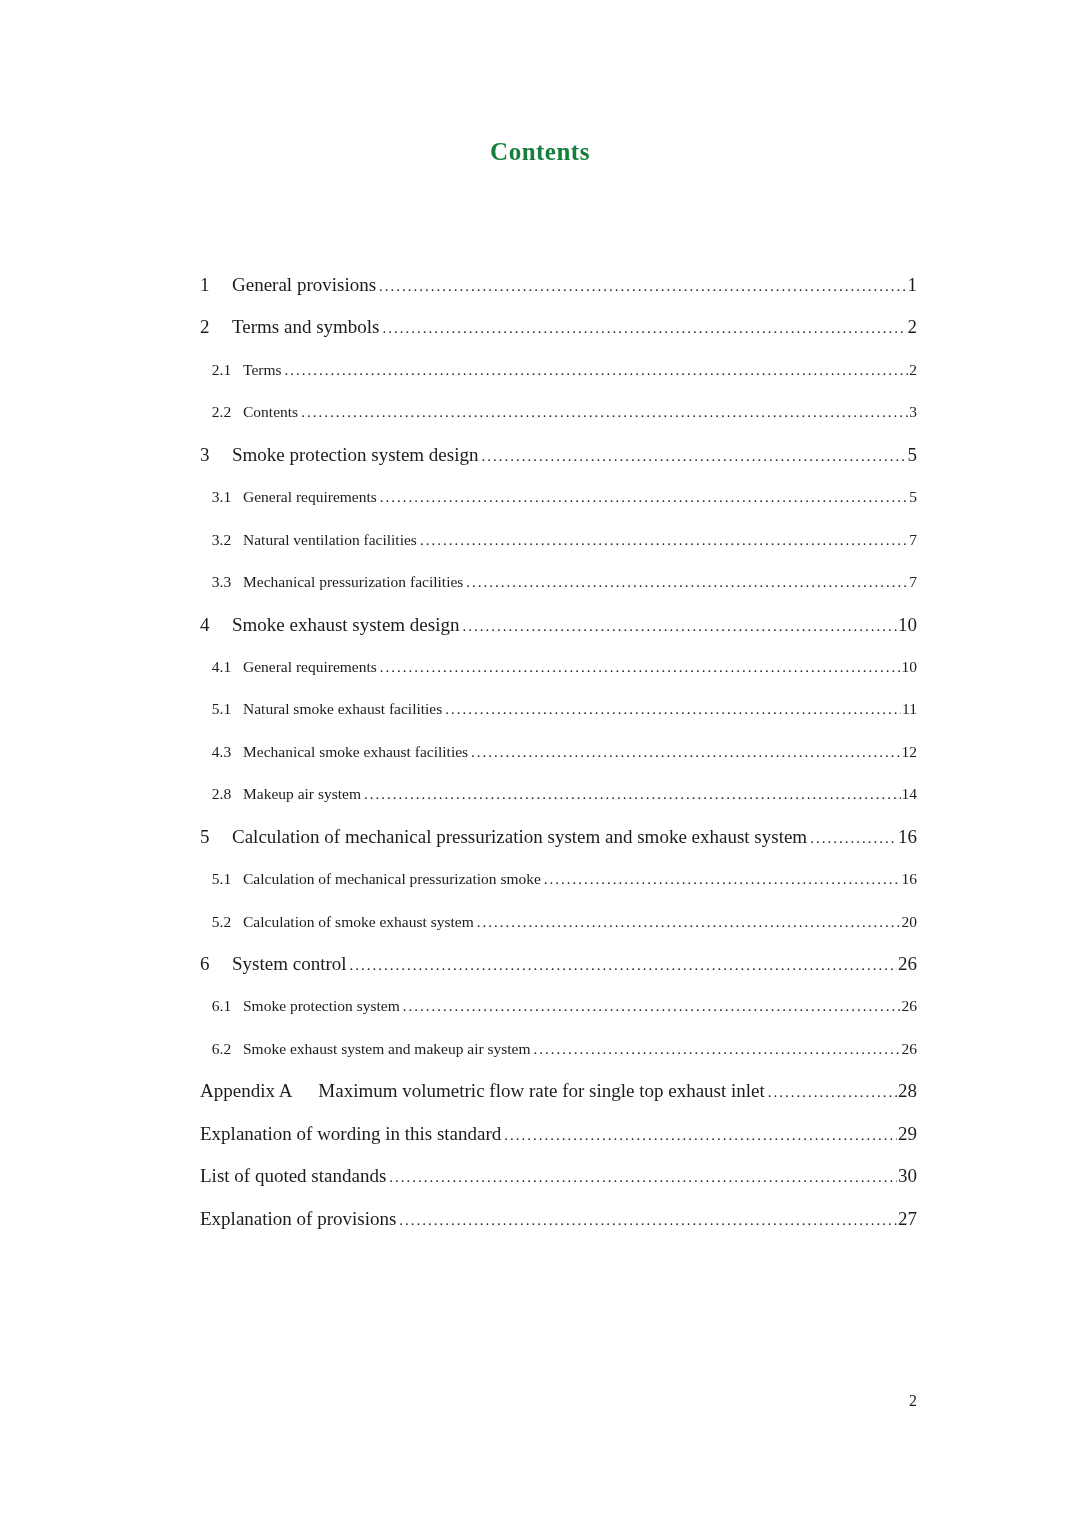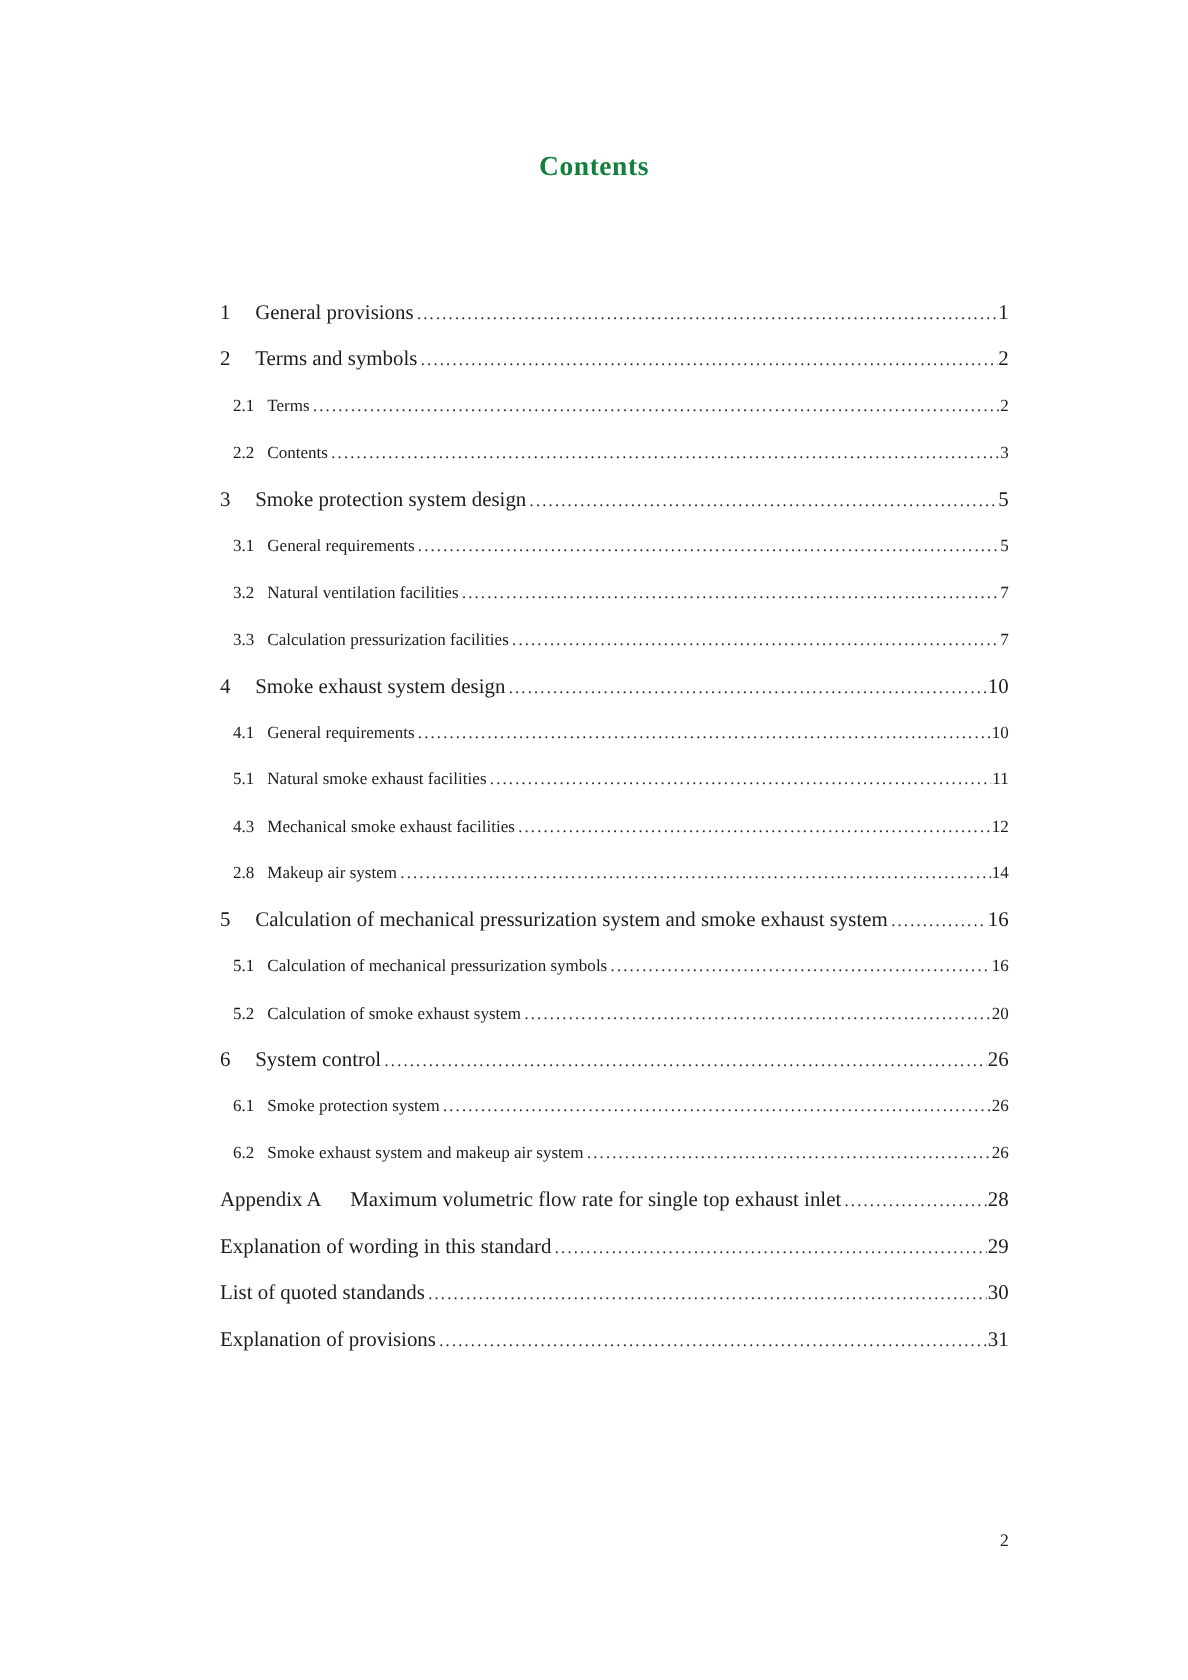--- a/index.html
+++ b/index.html
@@ -126,21 +126,21 @@
         <span class="pg">5</span>
       </div>
       <div class="toc-row l2">
         <span class="num">3.2</span>
         <span class="label">Natural ventilation facilities</span>
         <span class="leader"></span>
         <span class="pg">7</span>
       </div>
       <div class="toc-row l2">
         <span class="num">3.3</span>
-        <span class="label">Calculation pressurization facilities</span>
+        <span class="label">Mechanical pressurization facilities</span>
         <span class="leader"></span>
         <span class="pg">7</span>
       </div>
       <div class="toc-row l1">
         <span class="num">4</span>
         <span class="label">Smoke exhaust system design</span>
         <span class="leader"></span>
         <span class="pg">10</span>
       </div>
       <div class="toc-row l2">
@@ -168,21 +168,21 @@
         <span class="pg">14</span>
       </div>
       <div class="toc-row l1">
         <span class="num">5</span>
         <span class="label">Calculation of mechanical pressurization system and smoke exhaust system</span>
         <span class="leader"></span>
         <span class="pg">16</span>
       </div>
       <div class="toc-row l2">
         <span class="num">5.1</span>
-        <span class="label">Calculation of mechanical pressurization symbols</span>
+        <span class="label">Calculation of mechanical pressurization smoke</span>
         <span class="leader"></span>
         <span class="pg">16</span>
       </div>
       <div class="toc-row l2">
         <span class="num">5.2</span>
         <span class="label">Calculation of smoke exhaust system</span>
         <span class="leader"></span>
         <span class="pg">20</span>
       </div>
       <div class="toc-row l1">
@@ -215,19 +215,19 @@
         <span class="pg">29</span>
       </div>
       <div class="toc-row l1">
         <span class="label">List of quoted standands</span>
         <span class="leader"></span>
         <span class="pg">30</span>
       </div>
       <div class="toc-row l1">
         <span class="label">Explanation of provisions</span>
         <span class="leader"></span>
-        <span class="pg">31</span>
+        <span class="pg">27</span>
       </div>
     </div>
 
   <div class="footer-page-number">2</div>
 
 </div>
 
 </body></html>

